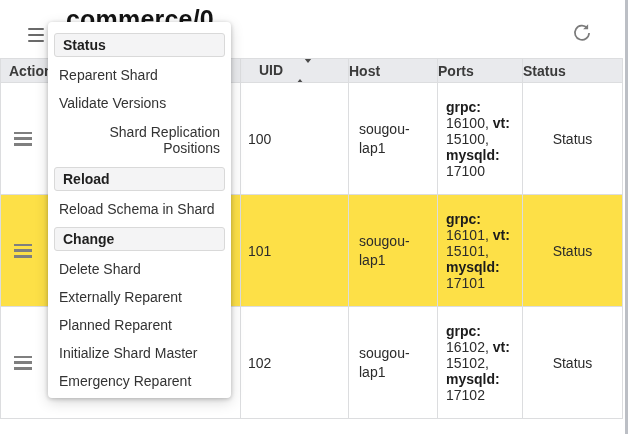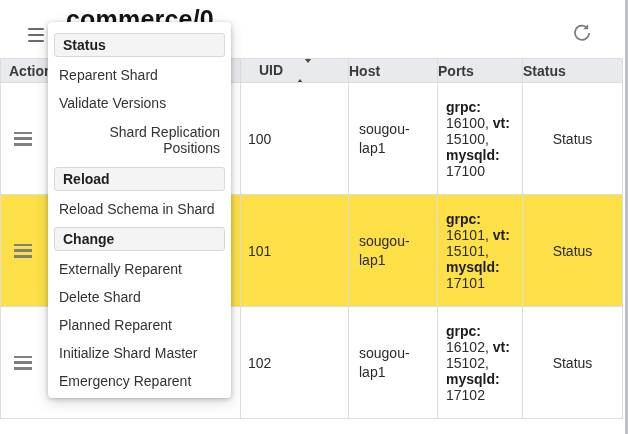--- a/index.html
+++ b/index.html
@@ -156,22 +156,22 @@
   <div class="dropdown">
     <div class="menu-header">Status</div>
     <div class="menu-item">Reparent Shard</div>
     <div class="menu-item">Validate Versions</div>
     <div class="menu-item two-line">Shard Replication Positions</div>
 
     <div class="menu-header">Reload</div>
     <div class="menu-item">Reload Schema in Shard</div>
 
     <div class="menu-header">Change</div>
+    <div class="menu-item">Delete Shard</div>
     <div class="menu-item">Externally Reparent</div>
-    <div class="menu-item">Delete Shard</div>
 
     <div class="menu-item">Planned Reparent</div>
     <div class="menu-item">Initialize Shard Master</div>
     <div class="menu-item">Emergency Reparent</div>
   </div>
 
   <div class="scrollbar"></div>
 </div>
 
 </body></html>

